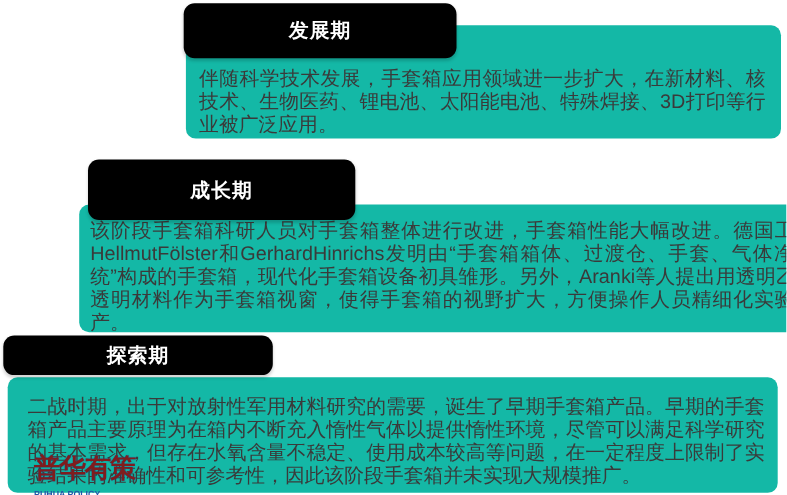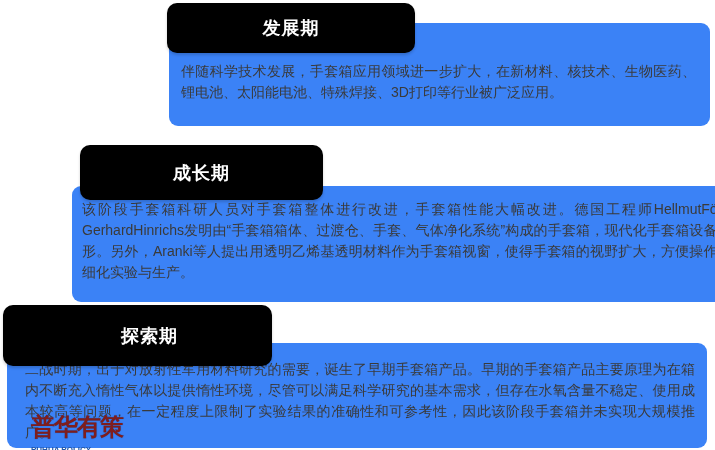--- a/index.html
+++ b/index.html
@@ -1,38 +1,38 @@
 <!DOCTYPE html>
 <html><head>
 <meta charset="utf-8">
 <style>
   html,body{margin:0;padding:0;background:#fff;}
   .canvas{
     position:relative;width:715px;height:450px;background:#FFFFFF;overflow:hidden;
     font-family:"Liberation Sans",sans-serif;
   }
   .stage-body{
-    position:absolute;background:#3b82f6;border-radius:9px;box-sizing:border-box;
-    color:#3A3A3A;font-size:14px;line-height:21px;text-align:justify;
+    position:absolute;background:#14b8a6;border-radius:9px;box-sizing:border-box;
+    color:#3A3A3A;font-size:18px;line-height:21px;text-align:justify;
   }
   .stage-header{
     position:absolute;background:#000000;border-radius:10px;
     display:flex;align-items:center;justify-content:center;
     color:#FFFFFF;font-weight:bold;font-size:18px;letter-spacing:1px;
     box-shadow:0 2px 3px rgba(0,0,0,0.18);z-index:2;
   }
   
   #body1{left:169px;top:23px;width:541px;height:103px;padding:38px 14px 0 12px;}
   #header1{left:167px;top:3px;width:248px;height:50px;}
   
   #body2{left:72px;top:186px;width:702px;height:116px;padding:13px 14px 0 10px;}
   #header2{left:80px;top:145px;width:243px;height:55px;}
   
   #body3{left:7px;top:343px;width:700px;height:105px;padding:16px 12px 0 18px;}
-  #header3{left:3px;top:305px;width:245px;height:61px;padding-left:24px;}
+  #header3{left:3px;top:305px;width:245px;height:36px;}
   
   .watermark{position:absolute;left:31px;top:415px;z-index:5;line-height:1;}
   .wm-name{
     color:#7f1d1d;font-size:24px;font-weight:bold;letter-spacing:-1px;
     text-shadow:0 0 1px #1D4F9F;
     text-align:right;
   }
   .wm-sub{color:#2257A8;font-size:8px;font-weight:bold;margin-top:7px;letter-spacing:0px;}
 </style>
 </head>

